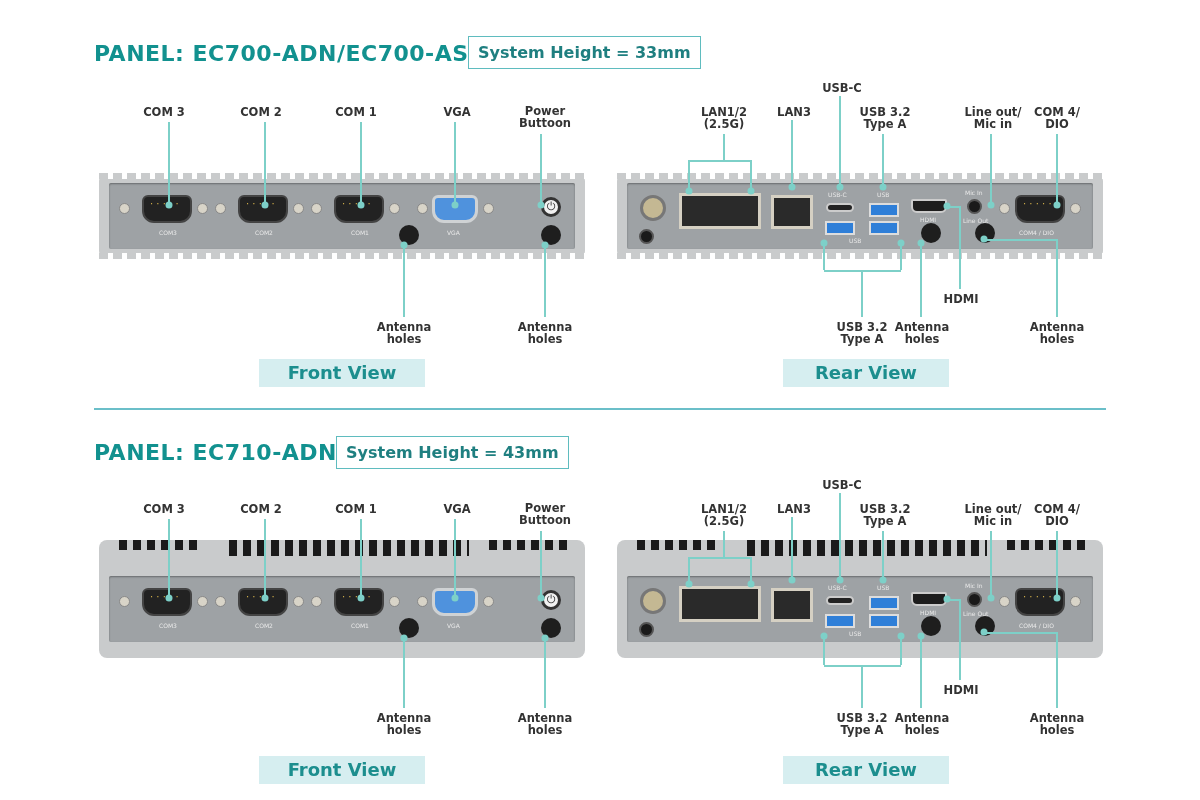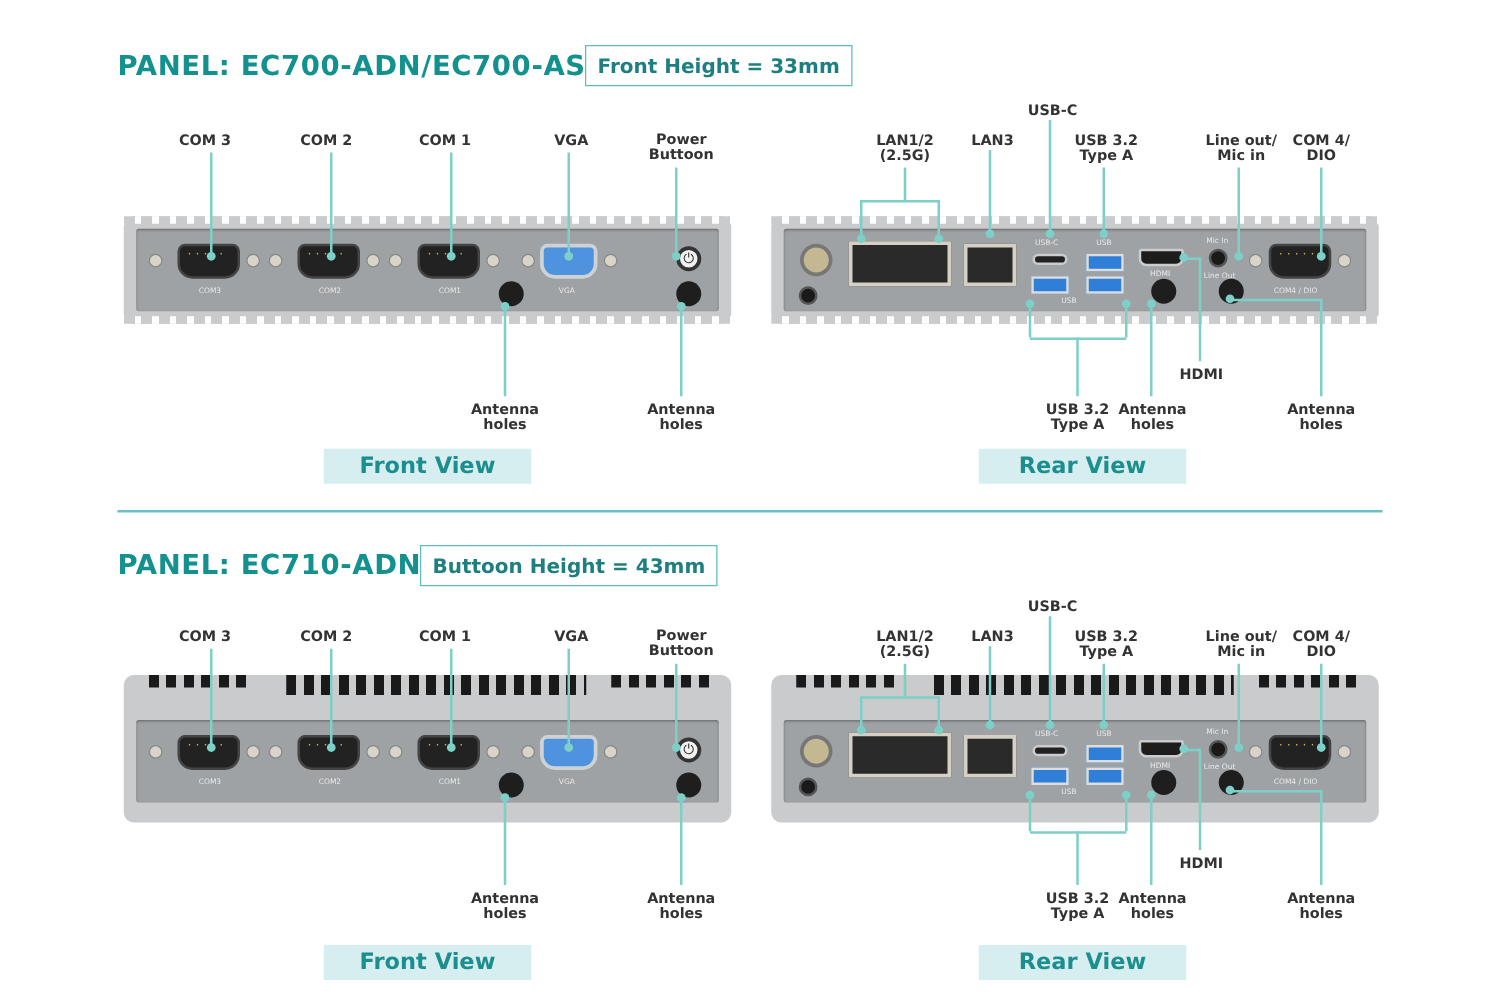--- a/index.html
+++ b/index.html
@@ -29,21 +29,21 @@
   .jack{position:absolute;width:15px;height:15px;border-radius:50%;background:#1a1a1a;border:2px solid #555;box-sizing:border-box;}
   .dcjack{position:absolute;width:26px;height:26px;border-radius:50%;background:#c4b893;border:3px solid #777;box-sizing:border-box;}
   .tiny{position:absolute;font-size:6px;color:#e8e8e8;white-space:nowrap;}
   .vents{position:absolute;height:10px;background:repeating-linear-gradient(90deg,#1a1a1a 0 8px,transparent 8px 14px);}
 </style>
 </head>
 <body>
 
 <div id="root">
     <div class="abs panel-title" style="left: 94px; top: 41px;">PANEL: EC700-ADN/EC700-ASL</div>
-    <div class="abs height-box" style="left: 468px; top: 36px;">Front Height = 33mm</div>
+    <div class="abs height-box" style="left: 468px; top: 36px;">System Height = 33mm</div>
     <div class="chassis" style="left: 99px; top: 173px; width: 486px; height: 86px;">
       <div class="fins" style="top: 0px;"></div>
       <div class="fins" style="bottom: 0px;"></div>
       <div class="face" style="left: 10px; top: 10px; width: 466px; height: 66px;">
         <div class="screw" style="left: 10px; top: 20px;"></div>
         <div class="db9" style="left: 33px; top: 12px;"></div>
         <div class="screw" style="left: 88px; top: 20px;"></div>
         <div class="tiny" style="left: 50px; top: 46px;">COM3</div>
         <div class="screw" style="left: 106px; top: 20px;"></div>
         <div class="db9" style="left: 129px; top: 12px;"></div>
@@ -147,21 +147,21 @@
     <div class="abs lbl" style="left: 961px; top: 293px;">HDMI</div>
     <div class="dot" style="left: 947px; top: 206px;"></div>
     <div class="leader" style="left: 947px; top: 206px; width: 13px; height: 1.5px;"></div>
     <div class="leader" style="left: 959px; top: 206px; width: 1.5px; height: 83px;"></div>
     <div class="abs lbl" style="left: 1057px; top: 321px;">Antenna<br>holes</div>
     <div class="dot" style="left: 984px; top: 239px;"></div>
     <div class="leader" style="left: 984px; top: 239px; width: 73px; height: 1.5px;"></div>
     <div class="leader" style="left: 1056px; top: 239px; width: 1.5px; height: 78px;"></div>
     <div class="abs view-btn" style="left: 783px; top: 359px;">Rear View</div>
     <div class="abs panel-title" style="left: 94px; top: 440px;">PANEL: EC710-ADN</div>
-    <div class="abs height-box" style="left: 336px; top: 436px;">Buttoon Height = 43mm</div>
+    <div class="abs height-box" style="left: 336px; top: 436px;">System Height = 43mm</div>
     <div class="chassis" style="left: 99px; top: 540px; width: 486px; height: 118px;">
       <div class="vents" style="left: 20px; top: 0px; width: 80px;"></div>
       <div class="vents" style="left: 130px; top: 0px; width: 240px; height: 16px;"></div>
       <div class="vents" style="left: 390px; top: 0px; width: 80px;"></div>
       <div class="face" style="left: 10px; top: 36px; width: 466px; height: 66px;">
         <div class="screw" style="left: 10px; top: 20px;"></div>
         <div class="db9" style="left: 33px; top: 12px;"></div>
         <div class="screw" style="left: 88px; top: 20px;"></div>
         <div class="tiny" style="left: 50px; top: 46px;">COM3</div>
         <div class="screw" style="left: 106px; top: 20px;"></div>

